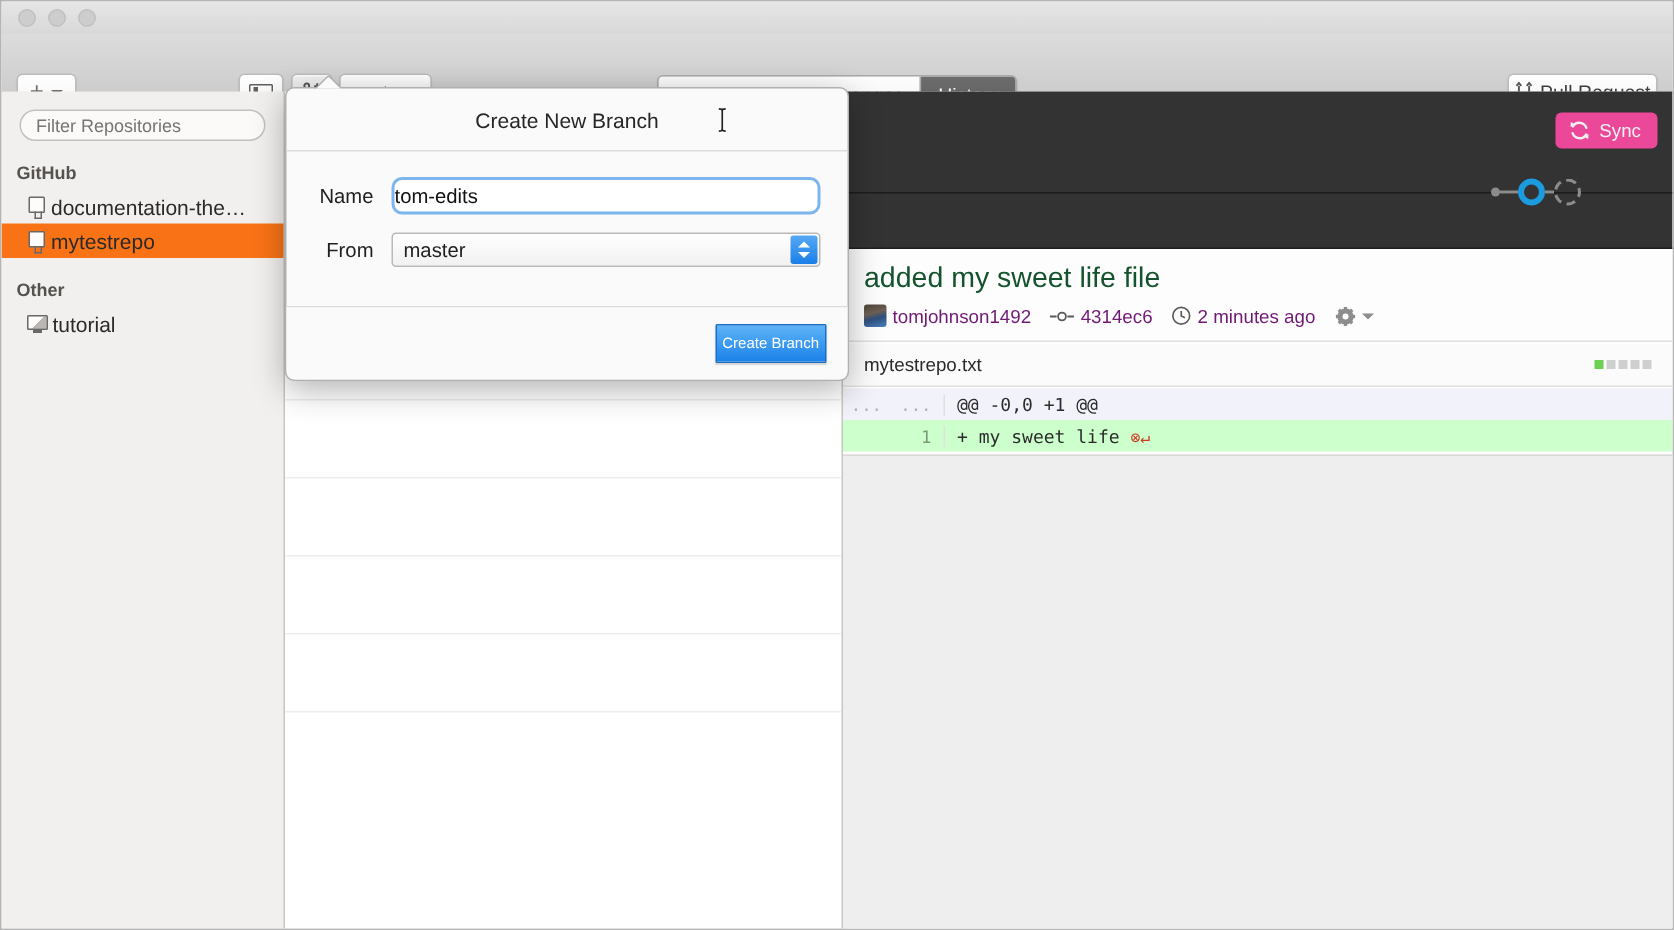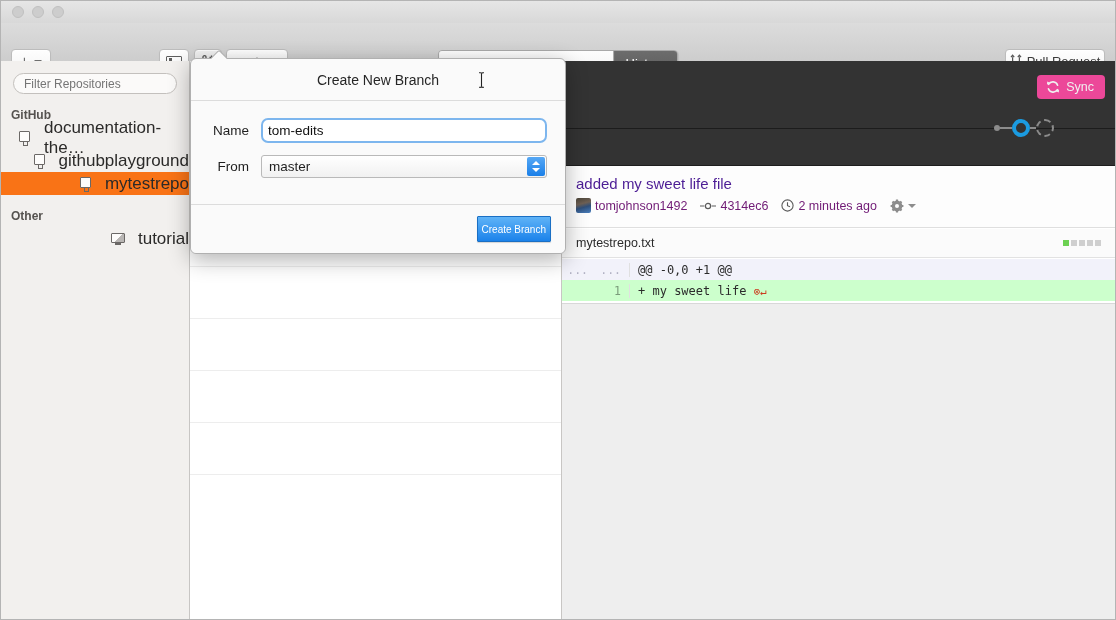--- a/index.html
+++ b/index.html
@@ -123,24 +123,23 @@
     border: 1px solid #c3c0bd; border-radius: 11px;
     background: #fbfaf9; font-size: 12px; color: #9a9794;
     padding: 0 10px; outline: none;
     font-family: "Liberation Sans", sans-serif;
   }
   .sb-group {
     font-size: 12px; font-weight: bold; color: #55524f;
     padding: 14px 0 4px 10px;
   }
   .sb-item {
-    height: 23px; display: flex; align-items: center; gap: 13px;
-    padding-left: 17px; font-size: 17px; color: #2b2a29;
+    height: 23px; display: flex; align-items: center; gap: 3px;
+    padding-left: 17px; font-size: 14px; color: #2b2a29;
     cursor: default;
-    justify-content: flex-end;
   }
   .sb-item.selected { background: #f97316; }
   .repo-icon {
     width: 13px; height: 14px; position: relative; flex: 0 0 auto;
   }
   .repo-icon::before {
     content: ""; position: absolute; left: 1px; top: 0;
     width: 11px; height: 11px; box-sizing: border-box;
     border: 1.3px solid #6b6866; border-radius: 1px; background: #fdfcfb;
   }
@@ -224,21 +223,21 @@
     position: absolute; left: 474px; top: 58px;
     width: 18px; height: 18px; border-radius: 50%;
     border: 2px dashed #8c8c8c; box-sizing: border-box;
   }
 
   .commit-detail {
     position: absolute; left: 0; top: 105px; right: 0; height: 62px;
     background: #fdfdfd; border-bottom: 1px solid #dfdfdf;
     padding: 9px 14px 0 14px; box-sizing: border-box;
   }
-  .cd-title { font-size: 15px; color: #4c1d95; }
+  .cd-title { font-size: 19px; color: #14532d; }
   .cd-sub {
     margin-top: 6px; display: flex; align-items: center; gap: 4px;
     font-size: 12.5px; color: #701a75;
   }
   .avatar-xs {
     width: 15px; height: 15px; border-radius: 2px; flex: 0 0 auto;
     background: linear-gradient(165deg,#4a4338 0%, #6e6054 38%, #2f4f7a 60%, #4a80bf 100%);
   }
   .cd-gap { width: 5px; }
   .gear-caret { width: 0; height: 0; border-left: 4px solid transparent;
@@ -307,21 +306,21 @@
   .pop-body { padding: 17px 18px 14px 18px; }
   .field-row { display: flex; align-items: center; margin-bottom: 12px; }
   .field-label {
     width: 52px; flex: 0 0 auto; text-align: right; padding-right: 12px;
     font-size: 13.5px; color: #1f1f1f; box-sizing: border-box;
   }
   .text-field {
     flex: 1 1 auto; height: 25px; box-sizing: border-box;
     border: 2px solid #7db6ee; border-radius: 7px;
     background: #ffffff; font-size: 13.5px; color: #111;
-    padding: 0 5px; outline: none;
+    padding: 0 0; outline: none;
     font-family: "Liberation Sans", sans-serif;
   }
   .select-wrap {
     flex: 1 1 auto; height: 23px; position: relative;
     border: 1px solid #b9b9b9; border-radius: 3px;
     background: linear-gradient(180deg,#ffffff 0%,#f1f1f1 100%);
     box-sizing: border-box;
   }
   .select-value {
     position: absolute; left: 7px; top: 3px;
@@ -416,24 +415,20 @@
 
   <div class="sidebar">
     <div class="filter-wrap">
       <input class="filter-input" type="text" placeholder="Filter Repositories" style="">
     </div>
 
     <div class="sb-group">GitHub</div>
     <div class="sb-item">
       <span class="repo-icon"></span>
       <span>documentation-the…</span>
-    </div>
-    <div class="sb-item">
-      <span class="repo-icon"></span>
-      <span>githubplayground</span>
     </div>
     <div class="sb-item selected">
       <span class="repo-icon"></span>
       <span>mytestrepo</span>
     </div>
 
     <div class="sb-group">Other</div>
     <div class="sb-item">
       <span class="screen-icon"></span>
       <span>tutorial</span>

